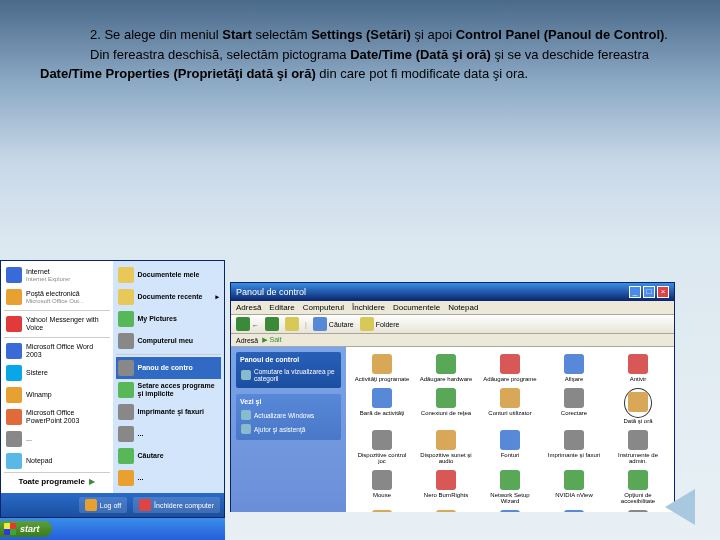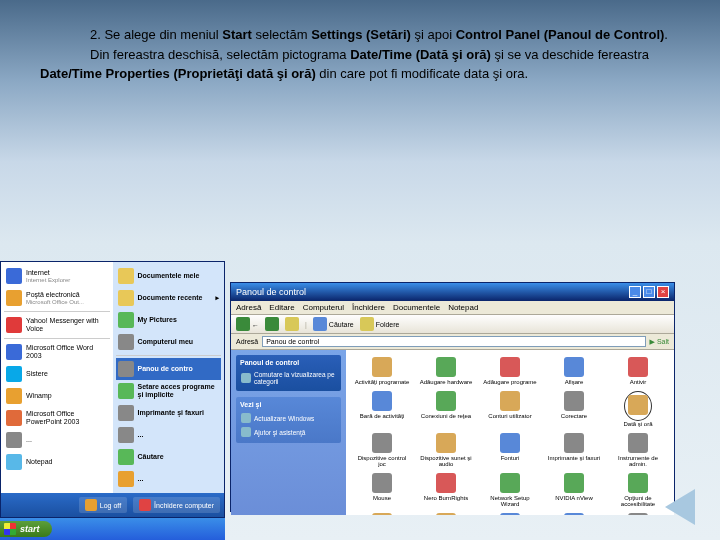--- a/index.html
+++ b/index.html
@@ -116,20 +116,24 @@
             <span>
               <div>...</div>
             </span>
           </div>
           <div class="sm-it">
             <span class="ic" style="background:#58b8e8"></span>
             <span>
               <div>Notepad</div>
             </span>
           </div>
+          <div class="sm-all">
+            <b>Toate programele</b> 
+            <span style="color:#3a8a3a">▶</span>
+          </div>
         </div>
       <div class="sm-r" id="sm-r">
           <div class="sm-it">
             <span class="ic" style="background:#e8c858"></span>
             <span>Documentele mele</span>
           </div>
           <div class="sm-it">
             <span class="ic" style="background:#e8c858"></span>
             <span>Documente recente</span>
             <span style="margin-left:auto">▸</span>
@@ -217,21 +221,20 @@
           <span class="tb-ic" style="background:#5888d8"></span>
           <span>Căutare</span>
         </div>
       <div class="tb">
           <span class="tb-ic" style="background:#d8c858"></span>
           <span>Foldere</span>
         </div>
     </div>
     <div class="cw-addr">
       <span>Adresă</span>
-      <input value="Panou de control" style="">
       <span style="color:#3a8a3a">▶ <span>Salt</span></span>
     </div>
     <div class="cw-body">
       <div class="cw-side">
         <div class="cw-panel">
           <div class="pt">Panoul de control</div>
           <div class="pi">
               <span class="pi-ic"></span>
               <span>Comutare la vizualizarea pe categorii</span>
             </div>

